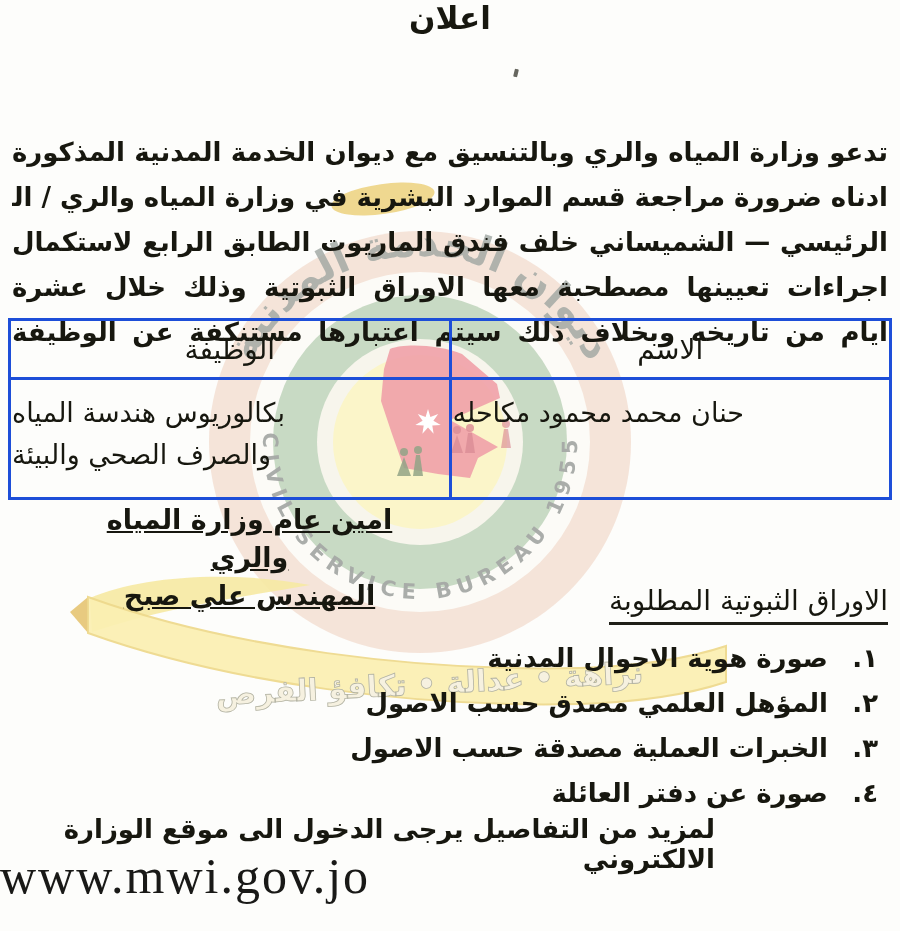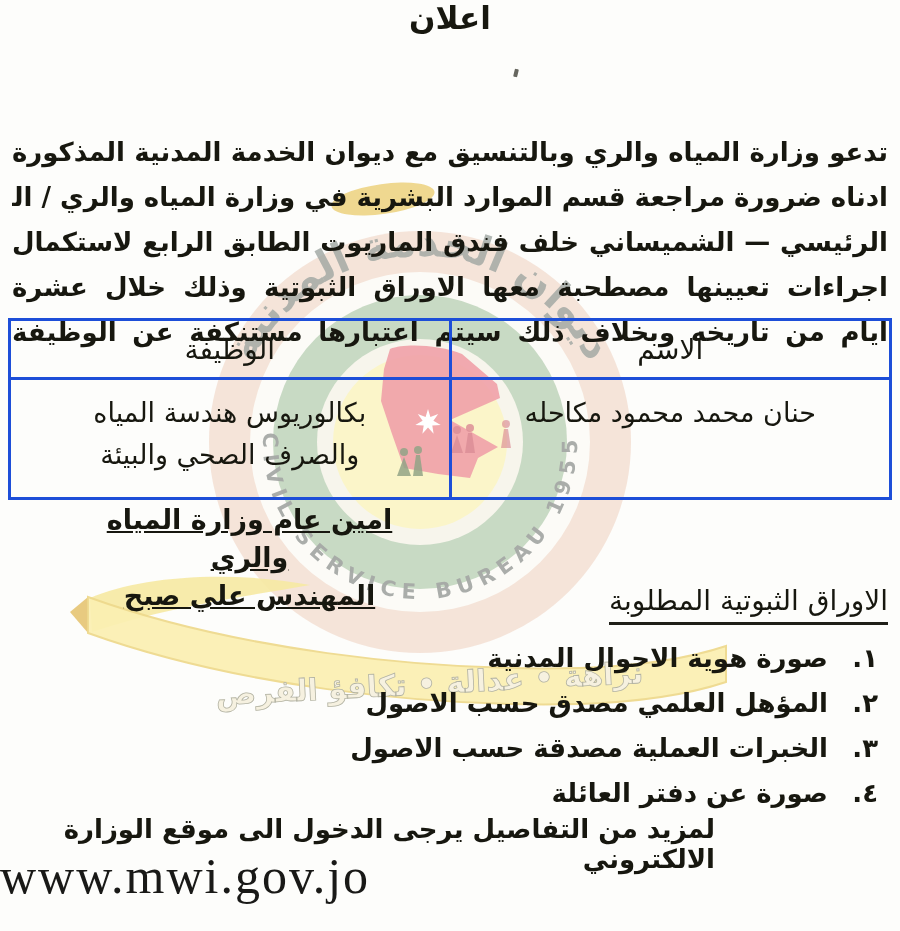--- a/index.html
+++ b/index.html
@@ -17,21 +17,21 @@
   #title{top:0px;left:0;width:100%;text-align:center;font-size:31px;font-weight:bold;letter-spacing:1px;}
   #speck{top:69px;left:514px;width:4px;height:8px;background:#4b4b43;transform:rotate(14deg);opacity:.85;border-radius:1px;}
   #para{top:85px;right:12px;left:12px;margin-top:45px;}
   .pline{
     height:45px;line-height:45px;font-size:26px;font-weight:bold;white-space:nowrap;
     overflow:hidden;text-align:justify;text-align-last:justify;
   }
   #tbl{top:318px;right:8px;width:884px;border-collapse:collapse;table-layout:fixed;}
   #tbl th,#tbl td{border:3px solid #1d4ed8;font-weight:normal;}
   #tbl th{height:54px;font-size:28px;text-align:center;vertical-align:middle;}
-  #tbl td{height:104px;font-size:27px;text-align:center;vertical-align:top;padding-top:12px;line-height:42px;}
+  #tbl td{height:104px;font-size:27px;text-align:left;vertical-align:top;padding-top:12px;line-height:42px;}
   #sig{top:501px;right:478px;width:345px;text-align:center;font-size:27px;font-weight:bold;line-height:38px;text-decoration:underline;}
   #docs-head{top:584px;right:12px;font-size:28px;font-weight:normal;
     border-bottom:3px solid #1f1f18;padding-bottom:5px;}
   #docs{top:641px;right:22px;left:0;}
   .doc-item{display:flex;gap:14px;margin-bottom:11px;font-size:26px;font-weight:bold;line-height:34px;}
   .doc-num{width:36px;flex:0 0 36px;}
   #foot-note{top:814px;right:185px;width:690px;text-align:right;font-size:26px;font-weight:bold;}
   #site-url{top:847px;left:0;width:100%;text-align:left;direction:ltr;
     font-family:"Liberation Serif","DejaVu Serif",serif;font-size:50px;letter-spacing:2px;color:#191917;}
 </style>

